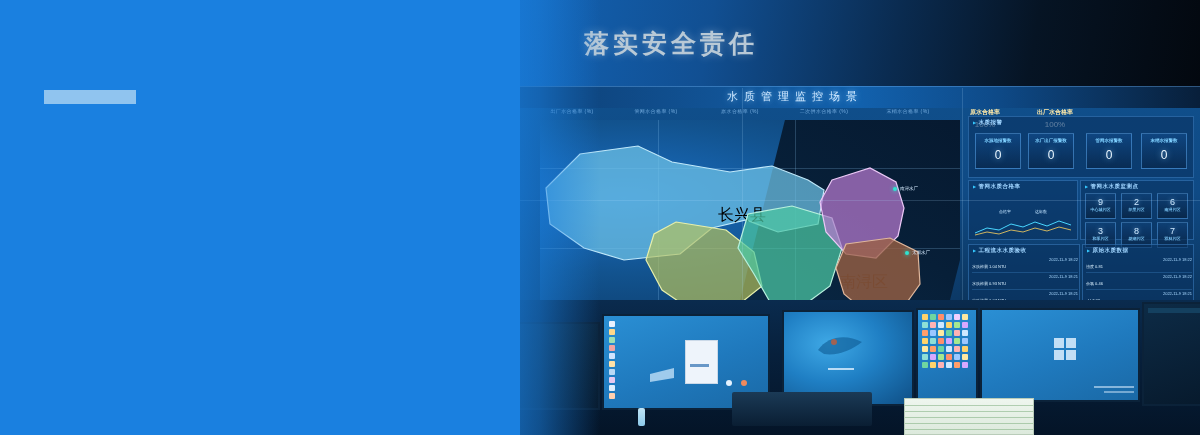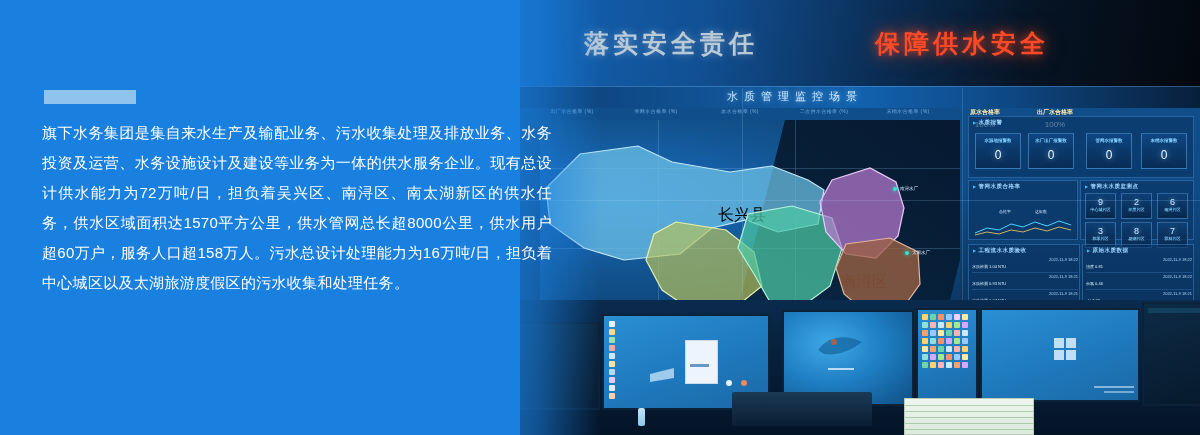--- a/index.html
+++ b/index.html
@@ -210,21 +210,20 @@
 <body>
 
 <div class="banner">
 
   <div class="photo">
 
     <div class="wall">
 
       <div class="wall-top"></div>
       <div class="slogan slogan-a">落实安全责任</div>
-      <div class="slogan slogan-b">保障供水安全</div>
 
       <div class="dash-title-wrap">
         <div class="dash-title shift">水质管理监控场景</div>
       </div>
 
       <div class="kpis">
         <div class="kpi">
           <span class="kpi-l">出厂水合格率 (%)</span>
         </div>
         <div class="kpi">
@@ -478,16 +477,15 @@
         <i style="top:24px"></i>
           <i style="top:30px"></i>
       </div>
 
       <div class="bottle" style="left:118px;top:108px;"></div>
     </div>
   </div>
 
   <div class="leftpane">
     <div class="accent"></div>
-    <div class="body-text">旗下水务集团是集自来水生产及输配业务、污水收集处理及排放业务、水务投资及运营、水务设施设计及建设等业务为一体的供水服务企业。现有总设计供水能力为72万吨/日，担负着吴兴区、南浔区、南太湖新区的供水任务，供水区域面积达1570平方公里，供水管网总长超8000公里，供水用户超60万户，服务人口超158万人。污水总设计处理能力为16万吨/日，担负着中心城区以及太湖旅游度假区的污水收集和处理任务。</div>
   </div>
 
 </div>
 
 </body></html>

